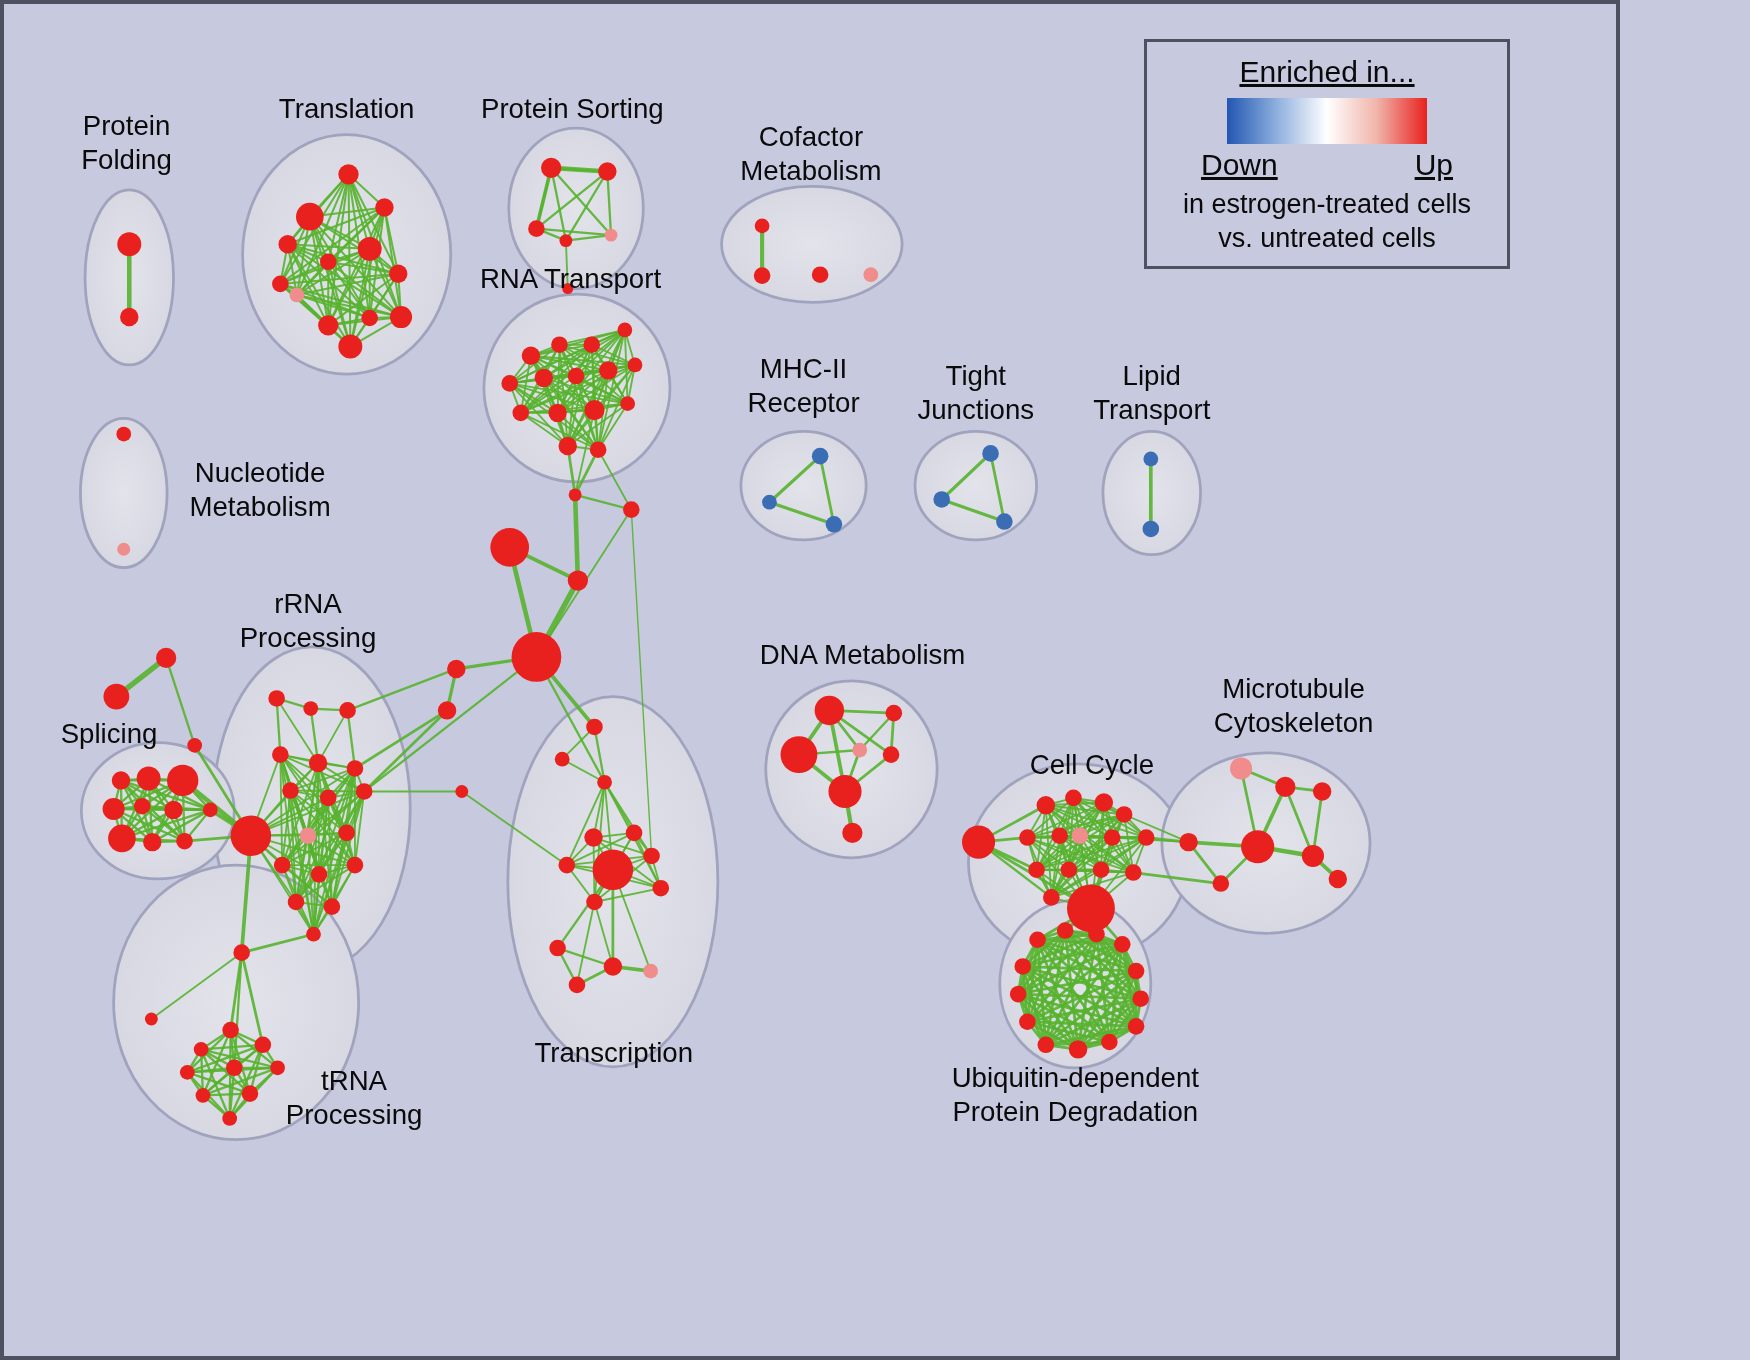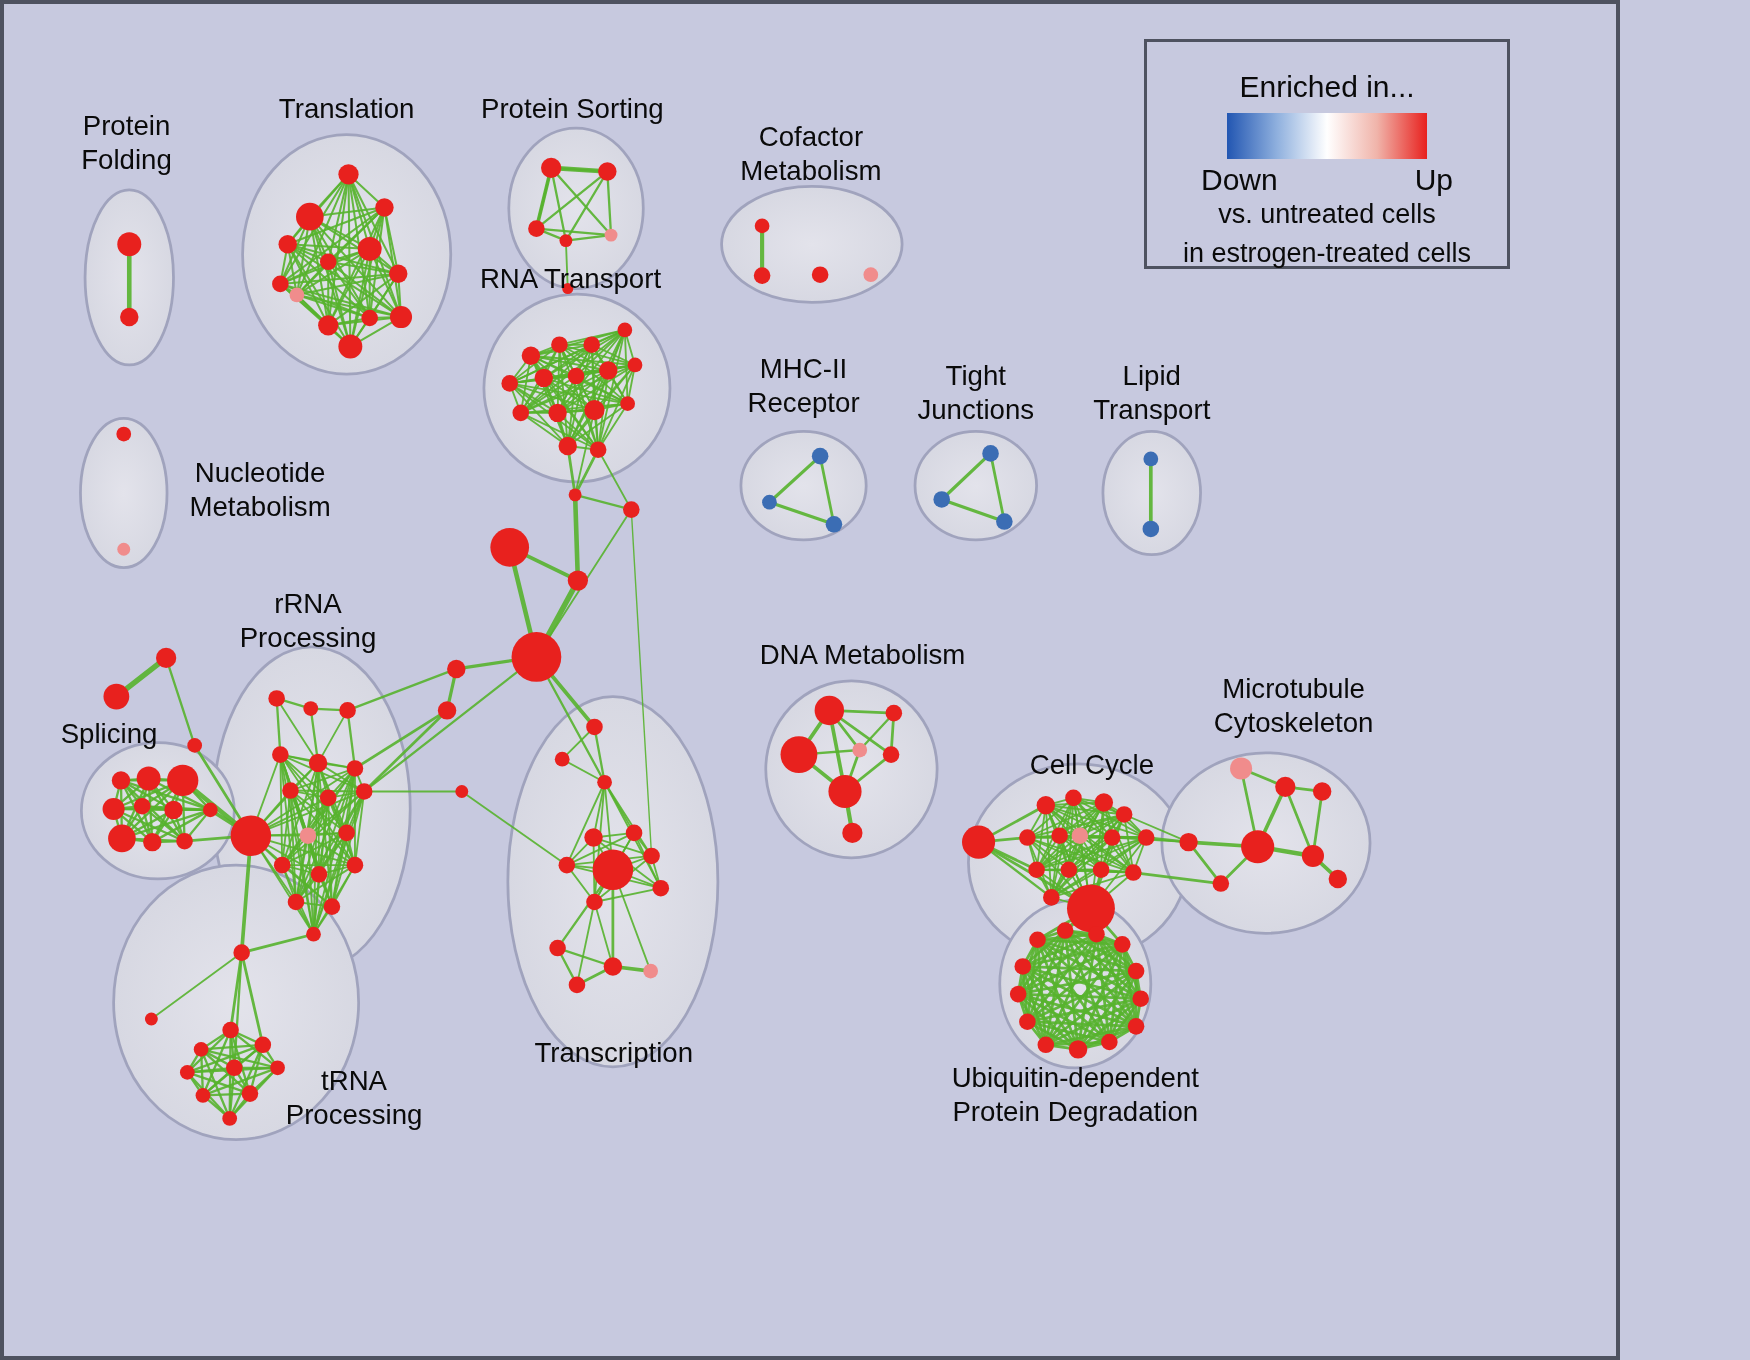--- a/index.html
+++ b/index.html
@@ -7,23 +7,23 @@
     position:relative;width:1620px;height:1360px;box-sizing:border-box;
     border:4px solid #4e5260;background:#c7c9df;overflow:hidden;
     font-family:"Liberation Sans",sans-serif;
   }
   .figure svg{position:absolute;left:0;top:0;width:100%;height:100%;}
   .figure svg text{font-family:"Liberation Sans",sans-serif;}
   .legend{
     position:absolute;left:1140px;top:35px;width:366px;height:230px;box-sizing:border-box;
     border:3px solid #4e5260;background:#c7c9df;text-align:center;color:#0a0a0a;
   }
-  .legend-title{font-size:30px;line-height:34px;margin-top:28px;}
+  .legend-title{font-size:30px;line-height:34px;margin-top:13px;text-decoration:underline;}
   .legend-gradient{width:200px;height:46px;margin:9px auto 0;}
-  .legend-row{display:flex;justify-content:space-between;width:252px;margin:4px auto 0;font-size:30px;line-height:34px;}
+  .legend-row{display:flex;justify-content:space-between;width:252px;margin:4px auto 0;font-size:30px;line-height:34px;text-decoration:underline;}
   .legend-sub{font-size:27px;line-height:34px;}
   .legend-sub.first{margin-top:5px;}
 </style>
 </head>
 <body>
 
 <div class="figure" style="background: rgb(199, 201, 223); border-color: rgb(78, 82, 96);">
   <svg id="net" viewBox="0 0 1750 1360">
       <defs>
         <radialGradient id="eg">
@@ -923,16 +923,16 @@
       </g>
     </svg>
 
   <div class="legend" style="background: rgb(199, 201, 223); border-color: rgb(78, 82, 96);">
     <div class="legend-title">Enriched in...</div>
     <div class="legend-gradient" style="background: linear-gradient(90deg, rgb(34, 86, 178), rgb(143, 176, 222), rgb(255, 255, 255), rgb(240, 180, 170), rgb(232, 33, 30));"></div>
     <div class="legend-row">
       <span>Down</span>
       <span>Up</span>
     </div>
+    <div class="legend-sub first">in estrogen-treated cells</div>
     <div class="legend-sub">vs. untreated cells</div>
-    <div class="legend-sub first">in estrogen-treated cells</div>
   </div>
 </div>
 
 </body></html>

